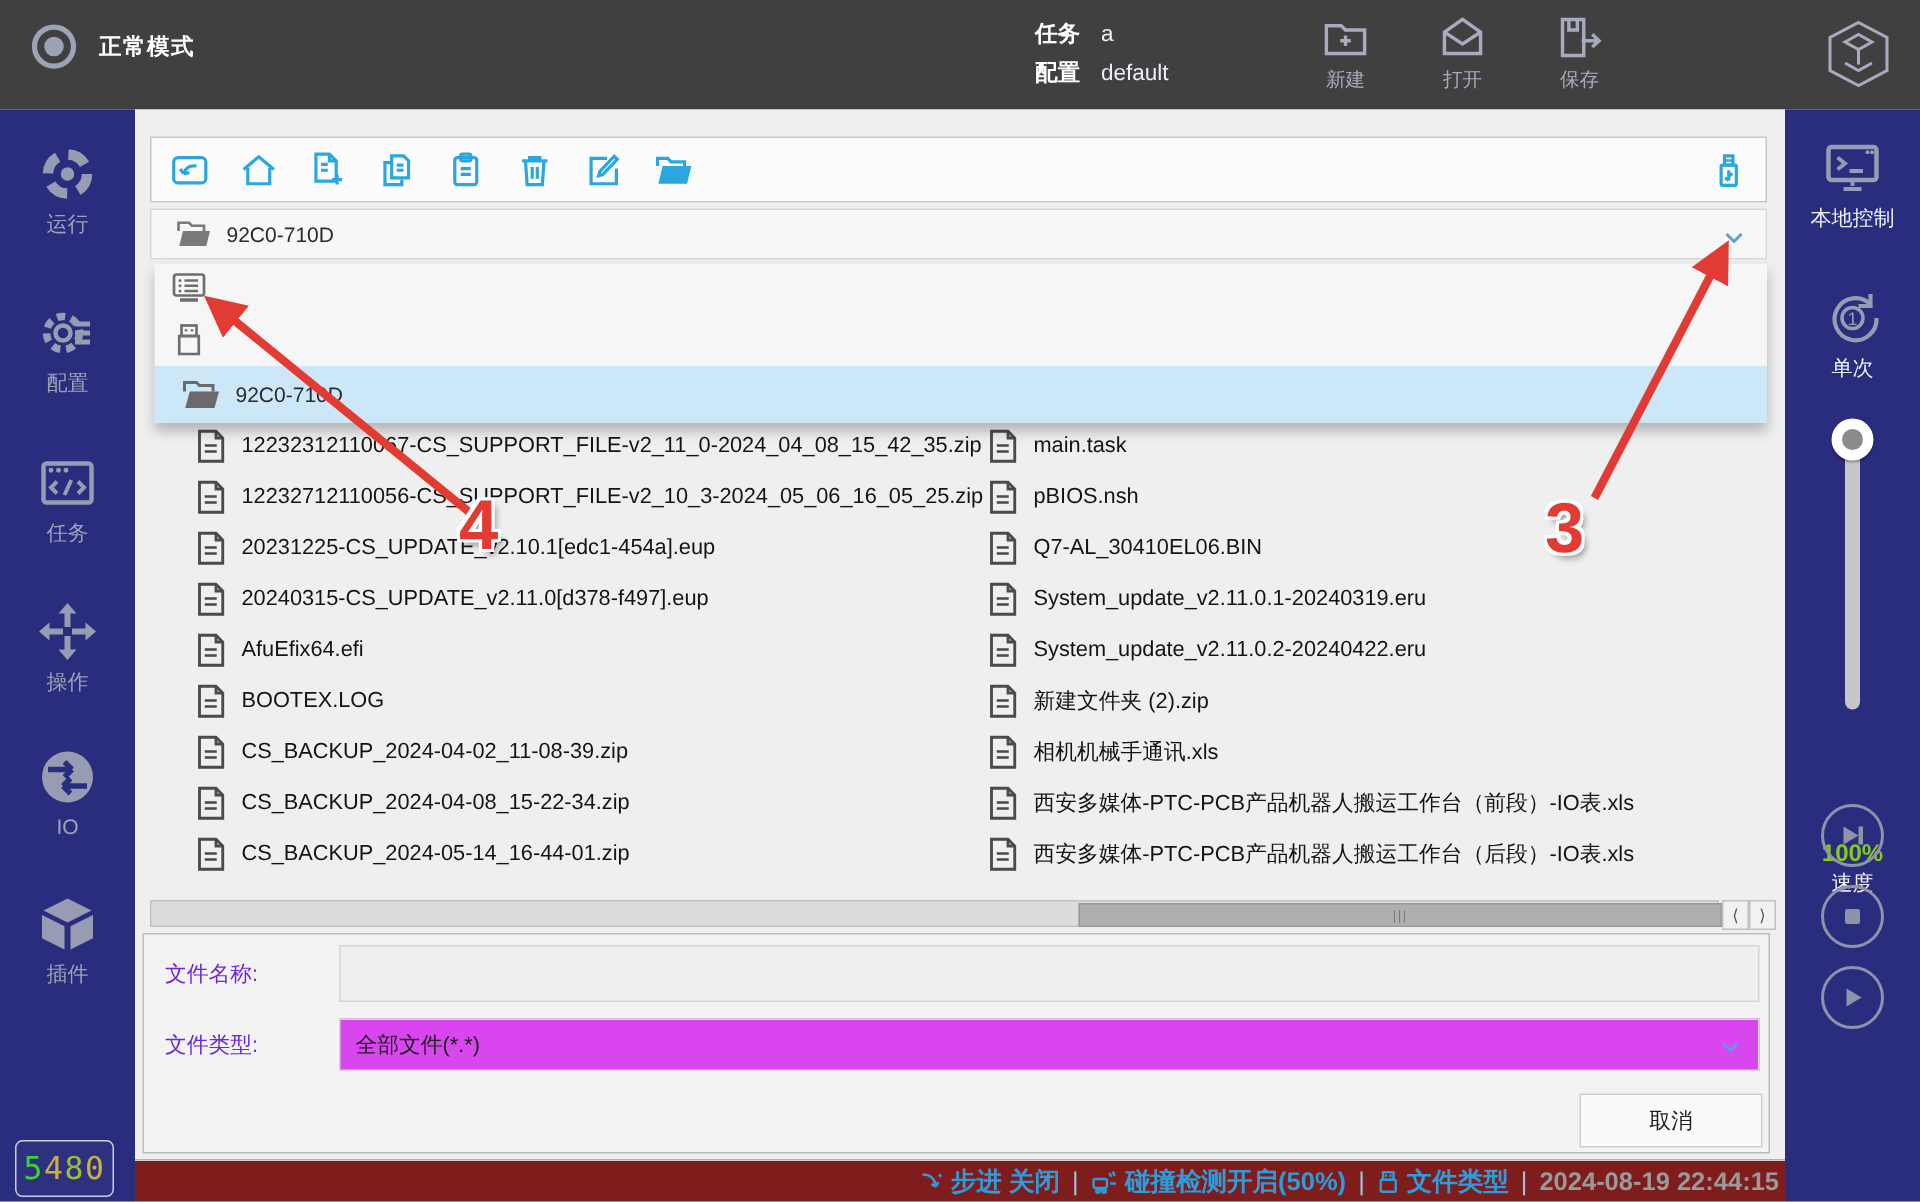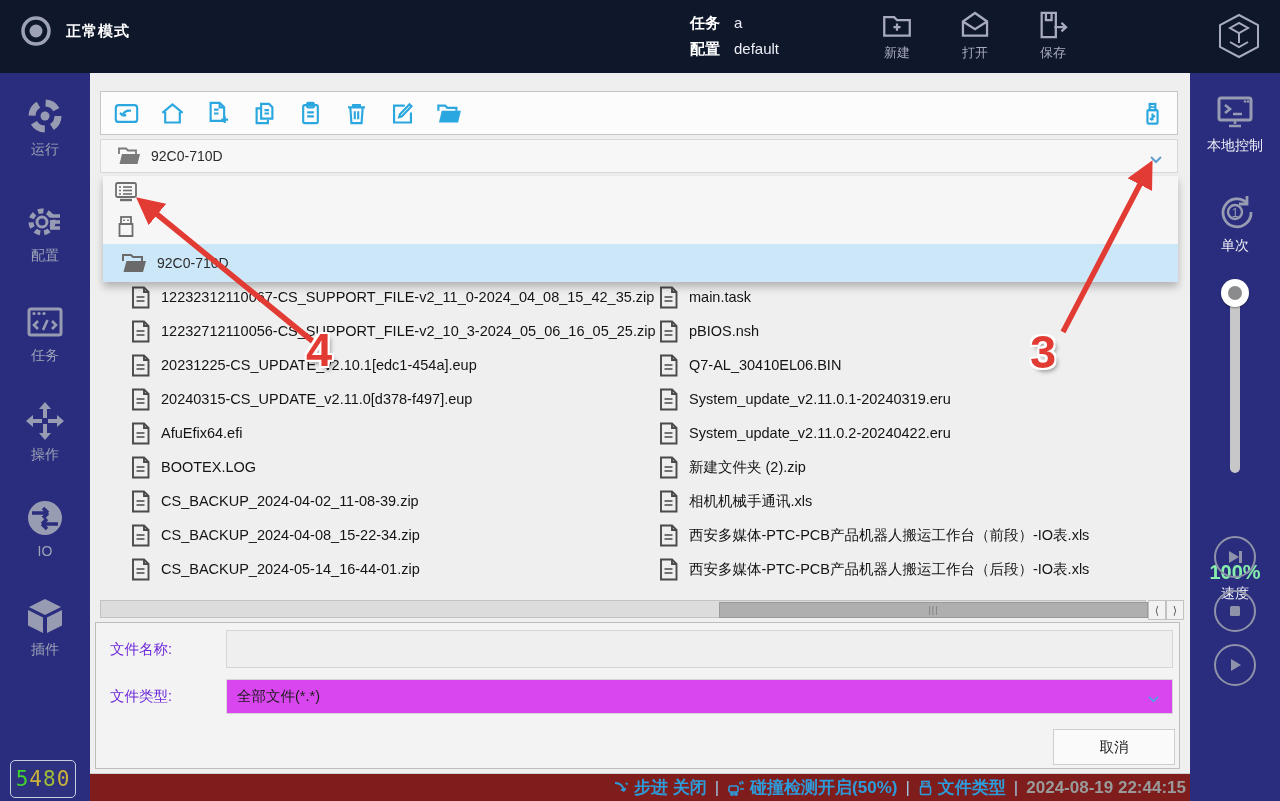--- a/index.html
+++ b/index.html
@@ -1,19 +1,19 @@
 <!DOCTYPE html>
 <html><head>
 <meta charset="utf-8">
 <style>
   html,body{margin:0;padding:0;background:#555;}
   .page{position:relative;width:1280px;height:801px;overflow:hidden;background:#EFEFEF;
         font-family:"Liberation Sans","DejaVu Sans",sans-serif;-webkit-font-smoothing:antialiased;}
   
-  .topbar{position:absolute;left:0;top:0;width:1280px;height:73px;background:#0f172a;color:#fff;}
+  .topbar{position:absolute;left:0;top:0;width:1280px;height:73px;background:#404040;color:#fff;}
   .mode{position:absolute;left:18px;top:13px;display:flex;align-items:center;gap:12px;}
   .mode-label{font-size:15px;font-weight:bold;letter-spacing:1px;}
   .kv{position:absolute;left:690px;top:10px;font-size:15px;line-height:26px;color:#fff;}
   .kv .k{font-weight:bold;margin-right:14px;}
   .kv .v{font-weight:normal;color:#EDEEF6;}
   .topactions{position:absolute;left:880px;top:8px;display:flex;gap:44px;}
   .topaction{display:flex;flex-direction:column;align-items:center;gap:2px;cursor:pointer;color:#A8ABC0;}
   .topaction svg{width:34px;height:34px;}
   .topaction .lbl{font-size:13px;color:#A8ABC0;}
   .brand{position:absolute;left:1216px;top:12px;color:#A8ABC0;}
@@ -25,21 +25,21 @@
   .side-item .lbl{font-size:14px;color:#9DA2B6;}
   .side-item svg{width:42px;height:42px;}
   .counter{position:absolute;left:10px;top:687px;width:64px;height:36px;border:1px solid #C9CDE0;border-radius:5px;
            display:flex;align-items:center;justify-content:center;font-family:"DejaVu Sans Mono",monospace;
            font-size:21px;letter-spacing:1px;background:rgba(255,255,255,0.02);}
   .slider{position:absolute;left:40px;top:218px;width:10px;height:182px;background:#C7C7C9;border-radius:5px;}
   .slider-handle{position:absolute;left:-9px;top:-12px;width:28px;height:28px;border-radius:50%;background:#fff;
                  box-shadow:0 1px 2px rgba(0,0,0,.4);}
   .slider-handle::after{content:"";position:absolute;left:7px;top:7px;width:14px;height:14px;border-radius:50%;background:#8B8B8D;}
   .speed{position:absolute;left:0;top:488px;width:90px;text-align:center;}
-  .speed .pct{color:#86efac;font-weight:bold;font-size:20px;}
+  .speed .pct{color:#84cc16;font-weight:bold;font-size:16px;}
   .speed .lbl{color:#F2F3F8;font-size:14px;margin-top:1px;}
   .round-btn{position:absolute;left:24px;width:42px;height:42px;border-radius:50%;border:2px solid #8F93A9;
              display:flex;align-items:center;justify-content:center;color:#8F93A9;cursor:pointer;background:transparent;}
   
   .main{position:absolute;left:90px;top:73px;width:1100px;height:728px;background:#EFEFEF;}
   .toolbar{position:absolute;left:10px;top:18px;width:1078px;height:44px;background:#FCFCFC;border:1px solid #C6C6C6;
            display:flex;align-items:center;padding-left:12px;gap:19px;box-sizing:border-box;}
   .tbtn{width:27px;height:27px;color:#2BA7DF;cursor:pointer;flex:0 0 auto;}
   .tbtn svg{width:27px;height:27px;}
   .usb-corner{position:absolute;right:11px;top:8px;}

